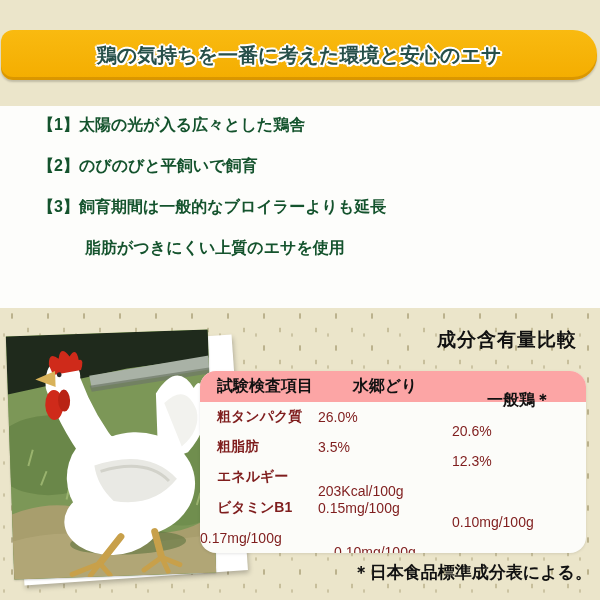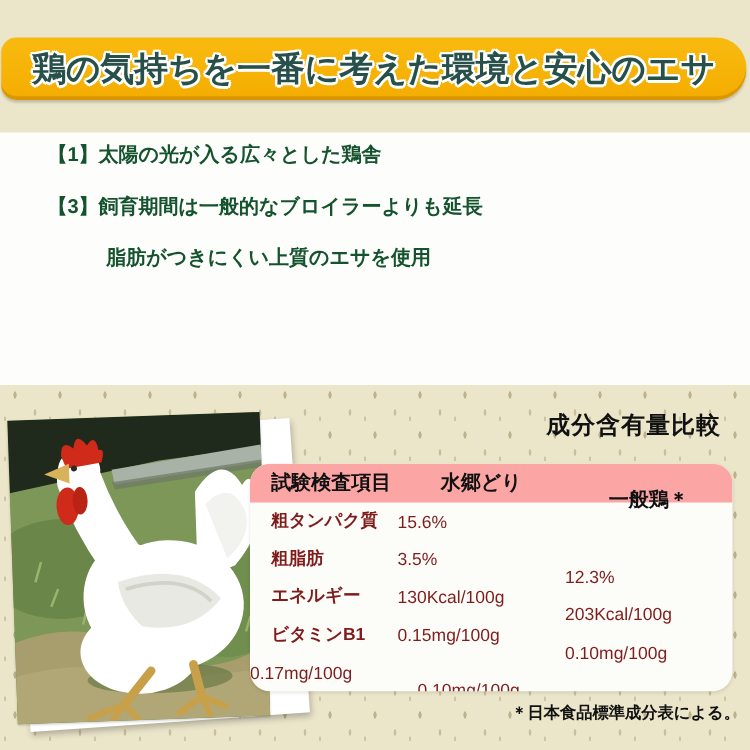--- a/index.html
+++ b/index.html
@@ -22,21 +22,21 @@
     background-size:36px 32px;
   }
   .banner {
     position:absolute; left:1px; top:30px; width:596px; height:50px;
     background:linear-gradient(#f9ba10, #f4ad00);
     border-radius:12px 24px 24px 12px;
     box-shadow: inset 0 -3px 0 rgba(160,100,0,.30), 0 2px 2px rgba(0,0,0,.18);
     display:flex; align-items:center; justify-content:center;
   }
   .banner-text {
-    font-size:27px; font-weight:bold; color:#27504a; white-space:nowrap;
+    font-size:20px; font-weight:bold; color:#27504a; white-space:nowrap;
     text-shadow:
       -2px 0 0 #fff, 2px 0 0 #fff, 0 -2px 0 #fff, 0 2px 0 #fff,
       -1.5px -1.5px 0 #fff, 1.5px -1.5px 0 #fff,
       -1.5px 1.5px 0 #fff, 1.5px 1.5px 0 #fff;
   }
   .features {
     position:absolute; left:38px; top:104px; list-style:none;
   }
   .features li {
     height:41px; line-height:41px; font-size:16px; font-weight:bold;
@@ -70,36 +70,37 @@
   .trow {
     height:30.2px; display:flex; align-items:center;
     font-size:14px; color:#7f1d1d;
   }
   .c1 { width:118px; padding-left:17px; font-weight:bold; white-space:nowrap; }
   .c2 { width:134px; white-space:nowrap; }
   .c3 { flex:1; white-space:nowrap;margin-top:28px; }
   .thead .c2, .thead .c3 { font-weight:bold;text-align:center; }
   .footnote {
     position:absolute; right:8px; top:561px;
-    font-size:13px; font-weight:bold; color:#111; white-space:nowrap;
+    font-size:17px; font-weight:bold; color:#111; white-space:nowrap;
   }
 </style>
 </head>
 <body>
 
 <div class="page">
   <div class="bg-mid"></div>
   <div class="bg-bottom"></div>
 
   <div class="banner">
     <span class="banner-text">鶏の気持ちを一番に考えた環境と安心のエサ</span>
   </div>
 
   <ul class="features">
     <li>【1】太陽の光が入る広々とした鶏舎</li>
+    <li>【2】のびのびと平飼いで飼育</li>
     <li>【3】飼育期間は一般的なブロイラーよりも延長</li>
     <li class="indent">脂肪がつきにくい上質のエサを使用</li>
   </ul>
 
   <div class="section-title">成分含有量比較</div>
 
   <div class="photo-card"></div>
   <div class="photo">
     <svg width="202" height="243" viewBox="0 0 202 243">
 
@@ -150,30 +151,30 @@
   </div>
 
   <div class="panel">
     <div class="thead">
       <span class="c1">試験検査項目</span>
       <span class="c2">水郷どり</span>
       <span class="c3">一般鶏＊</span>
     </div>
     <div class="trow">
       <span class="c1">粗タンパク質</span>
-      <span class="c2">15.6%</span>
+      <span class="c2">26.0%</span>
+      <span class="c3">20.6%</span>
     </div>
     <div class="trow">
       <span class="c1">粗脂肪</span>
       <span class="c2">3.5%</span>
       <span class="c3">12.3%</span>
     </div>
     <div class="trow">
       <span class="c1">エネルギー</span>
-      <span class="c2">130Kcal/100g</span>
       <span class="c3">203Kcal/100g</span>
     </div>
     <div class="trow">
       <span class="c1">ビタミンB1</span>
       <span class="c2">0.15mg/100g</span>
       <span class="c3">0.10mg/100g</span>
     </div>
     <div class="trow">
       <span class="c2">0.17mg/100g</span>
       <span class="c3">0.10mg/100g</span>

